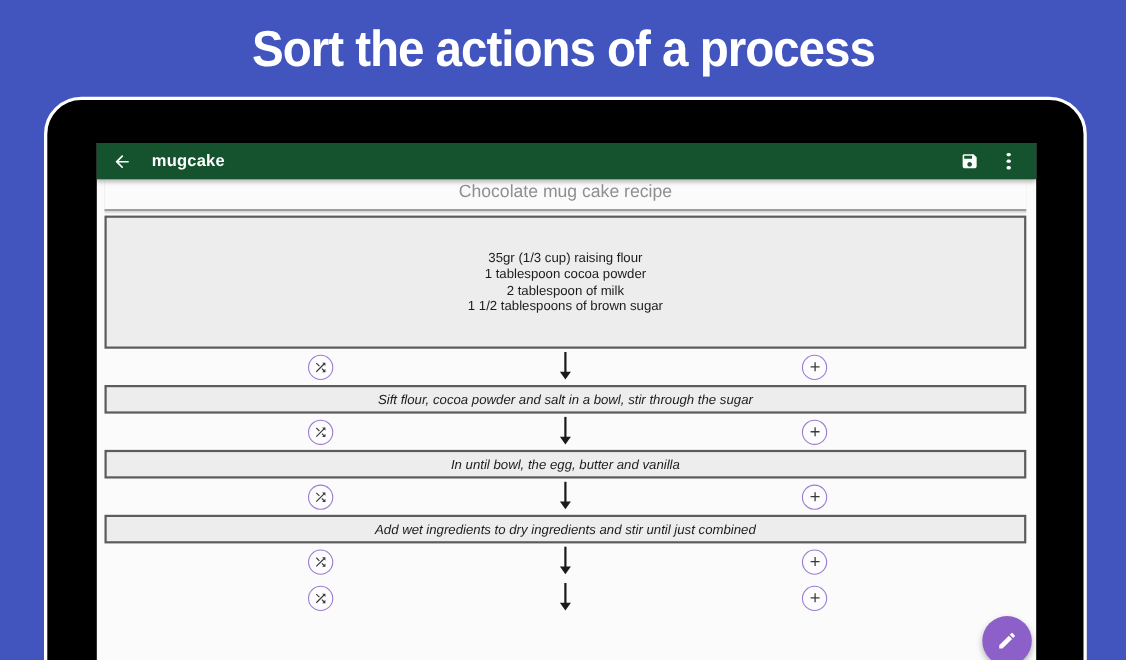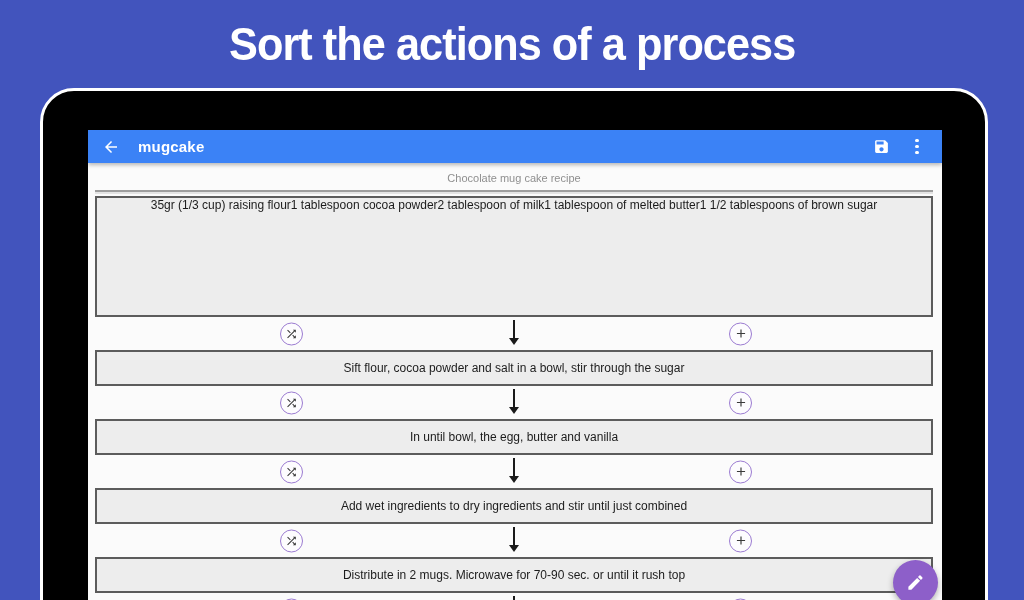--- a/index.html
+++ b/index.html
@@ -24,51 +24,51 @@
   }
 
   
   .screen {
     position:absolute; left:88px; top:130px; width:854px; height:470px;
     background:#fbfbfb;
   }
 
   
   .toolbar {
-    height:33px; background:#3b82f6; display:flex; align-items:center;
+    height:33px; background:#14532d; display:flex; align-items:center;
     padding:0 13px; box-shadow:0 2px 4px rgba(0,0,0,.28); position:relative; z-index:2;
   }
   .toolbar .back { width:20px; height:20px; display:flex; align-items:center; justify-content:center; cursor:pointer; }
   .toolbar .app-title { color:#fff; font-size:15px; font-weight:700; margin-left:17px; letter-spacing:.2px; }
   .toolbar .spacer { flex:1; }
   .toolbar .tbtn { width:24px; height:24px; display:flex; align-items:center; justify-content:center; cursor:pointer; }
   .toolbar .tbtn + .tbtn { margin-left:12px; }
   .dots { display:flex; flex-direction:column; gap:2.5px; }
   .dots i { width:3.5px; height:3.5px; border-radius:50%; background:#fff; }
 
   
   .content { padding:0 9px 0 7px; position:relative; }
 
   .recipe-title {
     height:29px; display:flex; align-items:flex-end; justify-content:center;
-    font-size:11px; color:#8f8f8f; padding-bottom:6px;
+    font-size:16px; color:#8f8f8f; padding-bottom:6px;
     border-bottom:2px solid #9e9e9e; box-shadow:0 2px 0 #e4e4e4;
     cursor:text;
   }
 
   .card {
     border:2px solid #5c5c5c; background:#ededed; color:#1c1c1c;
     text-align:center; font-size:12px;
   }
   .ingredients {
     margin-top:4px; height:121px;
-    display:flex; flex-direction:row; justify-content:center;
+    display:flex; flex-direction:column; justify-content:center;
     line-height:14.7px;
   }
-  .step { height:36px; display:flex; align-items:center; justify-content:center; }
+  .step { height:26px; display:flex; align-items:center; justify-content:center;font-style:italic; }
 
   .connector { position:relative; height:33px; }
   .circle-btn {
     position:absolute; top:50%; transform:translateY(-50%);
     width:23px; height:23px; border-radius:50%;
     border:1.5px solid #9b7bd1; background:#fdfcfe;
     display:flex; align-items:center; justify-content:center; cursor:pointer;
   }
   .swap-pos { left:185px; }
   .add-pos  { right:181px; }
@@ -124,21 +124,20 @@
   </div>
 
   <div class="content">
 
     <div class="recipe-title">Chocolate mug cake recipe</div>
 
     <div class="card ingredients">
         <div>35gr (1/3 cup) raising flour</div>
         <div>1 tablespoon cocoa powder</div>
         <div>2 tablespoon of milk</div>
-        <div>1 tablespoon of melted butter</div>
         <div>1 1/2 tablespoons of brown sugar</div>
       </div>
 
     <div class="connector">
       <span class="circle-btn swap-pos">
         <svg width="13" height="13" viewBox="0 0 24 24">
             <path fill="#3a3a3a" d="M10.59 9.17L5.41 4 4 5.41l5.17 5.17 1.42-1.41zM14.5 4l2.04 2.04L4 18.59 5.41 20 17.96 7.46 20 9.5V4h-5.5zm.33 9.41l-1.41 1.41 3.13 3.13L14.5 20H20v-5.5l-2.04 2.04-3.13-3.13z"></path>
           </svg>
       </span>
       <span class="down-arrow">
@@ -198,21 +197,20 @@
       <span class="down-arrow">
           <span class="shaft"></span>
           <span class="head"></span>
         </span>
       <span class="circle-btn add-pos">
         <svg width="14" height="14" viewBox="0 0 24 24">
             <path fill="#3a3a3a" d="M19 13h-6v6h-2v-6H5v-2h6V5h2v6h6v2z"></path>
           </svg>
       </span>
     </div>
-    <div class="card step">Distribute in 2 mugs. Microwave for 70-90 sec. or until it rush top</div>
 
     <div class="connector">
       <span class="circle-btn swap-pos">
         <svg width="13" height="13" viewBox="0 0 24 24">
             <path fill="#3a3a3a" d="M10.59 9.17L5.41 4 4 5.41l5.17 5.17 1.42-1.41zM14.5 4l2.04 2.04L4 18.59 5.41 20 17.96 7.46 20 9.5V4h-5.5zm.33 9.41l-1.41 1.41 3.13 3.13L14.5 20H20v-5.5l-2.04 2.04-3.13-3.13z"></path>
           </svg>
       </span>
       <span class="down-arrow">
           <span class="shaft"></span>
           <span class="head"></span>

